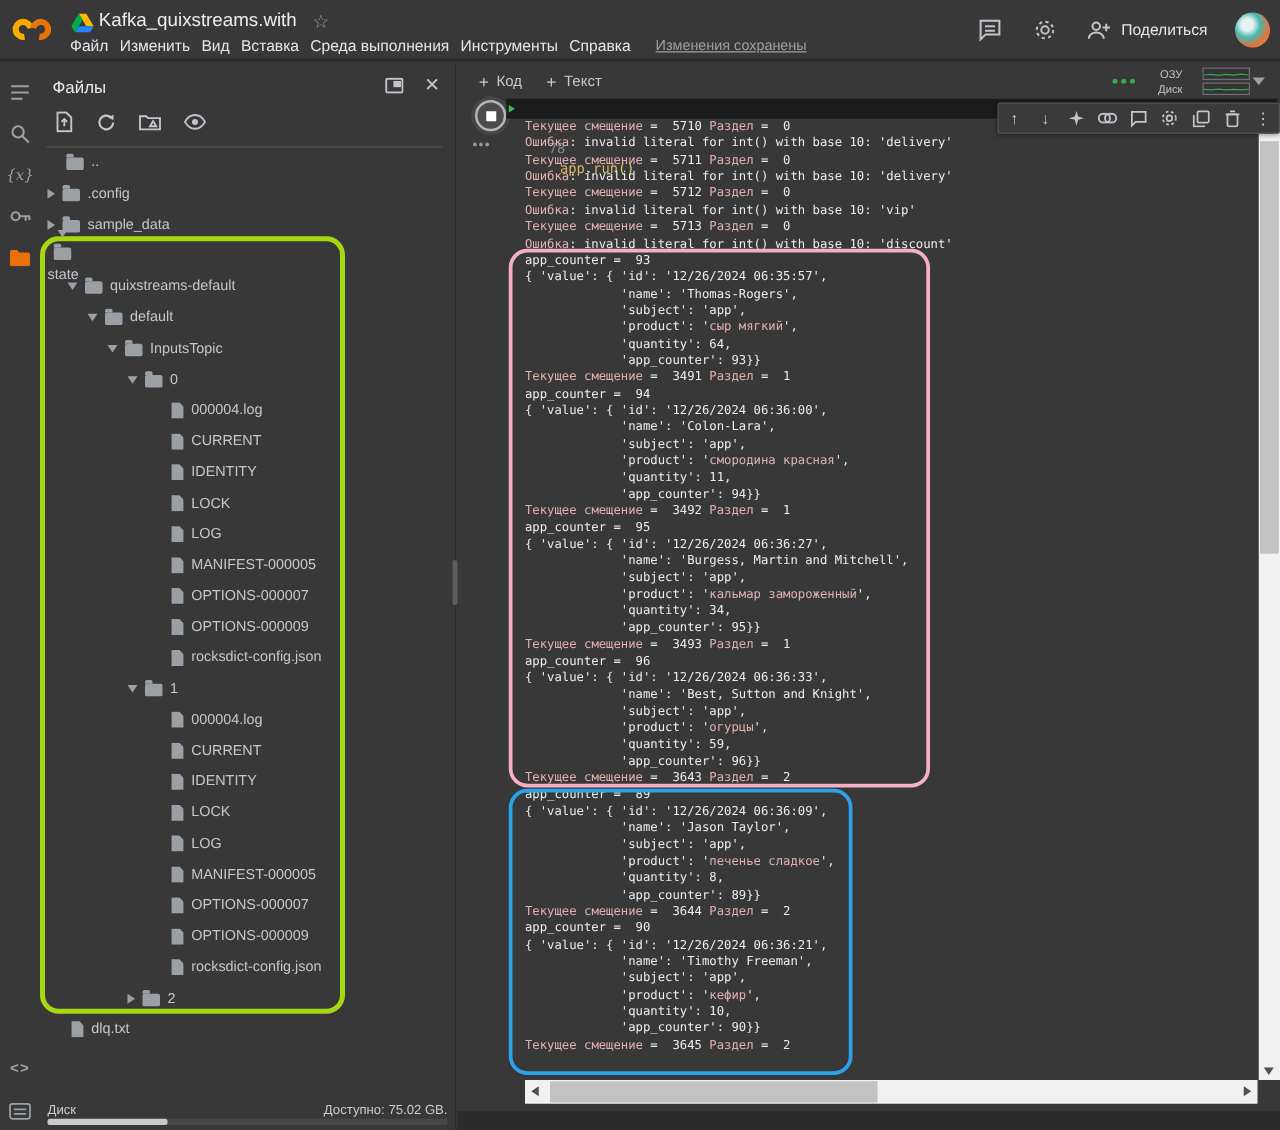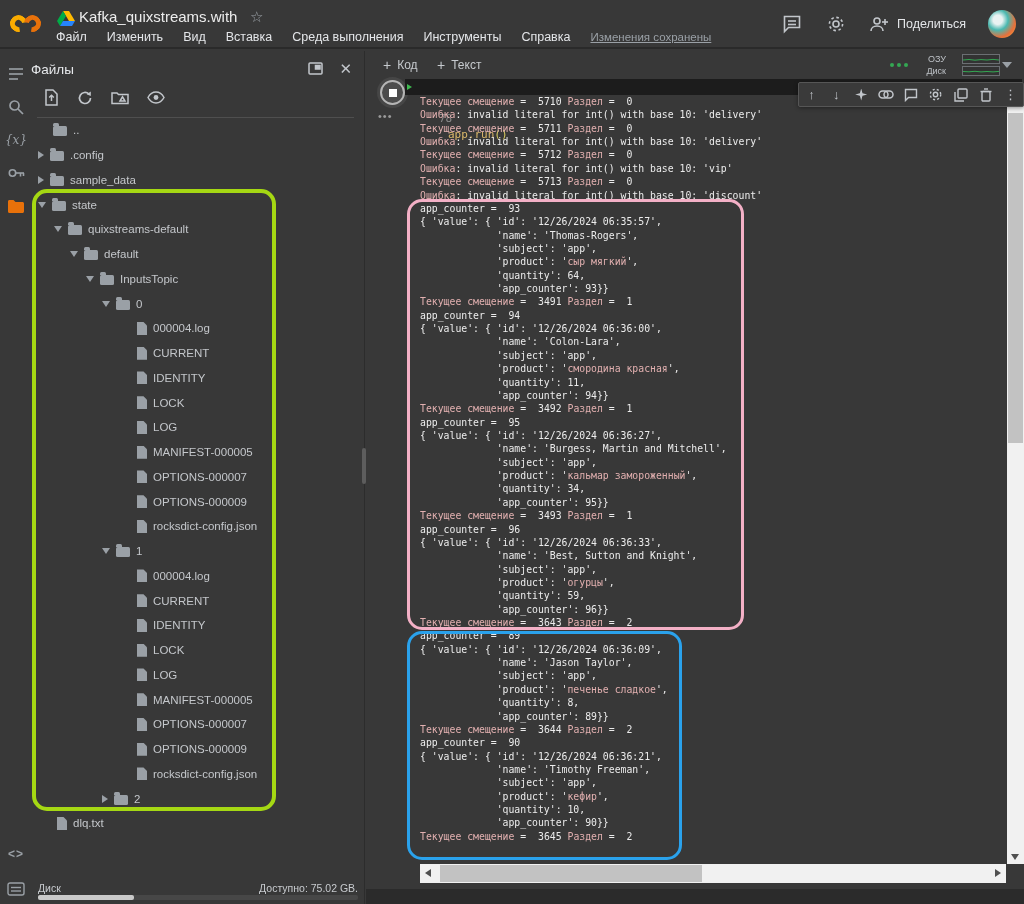--- a/index.html
+++ b/index.html
@@ -21,21 +21,21 @@
   .top-right{position:absolute;right:8px;top:10px;display:flex;align-items:center;gap:22px;}
   .tico{width:22px;height:22px;display:flex;align-items:center;justify-content:center;}
   .share{display:flex;align-items:center;gap:8px;font-size:12.5px;color:#e4e6e9;}
   .avatar{width:28px;height:28px;border-radius:50%;
      background:radial-gradient(circle at 35% 35%, #e9f2f2 18%, #49b8b0 40%, #e8703a 68%, #f3b73d 100%);}
   
   .rail{position:absolute;left:0;top:51px;width:30px;height:853px;}
   .rail .ric{position:absolute;left:7px;width:18px;height:18px;display:flex;align-items:center;justify-content:center;color:#9aa0a6;}
   
   .sidebar{position:absolute;left:30px;top:51px;width:334px;height:853px;}
-  .sb-head{position:absolute;left:1px;top:11px;font-size:13.5px;color:#e7e9ec;}
+  .sb-head{position:absolute;left:12px;top:11px;font-size:13.5px;color:#e7e9ec;}
   .sb-head-icons{position:absolute;right:12px;top:10px;display:flex;gap:16px;align-items:center;}
   .sb-tools{position:absolute;left:14px;top:38px;display:flex;gap:18px;align-items:center;}
   .sb-divider{position:absolute;left:7px;right:10px;top:66px;height:1px;background:#4f4f4f;}
   .tree{position:absolute;left:0;top:67px;width:330px;}
   .trow{position:relative;height:24.75px;display:flex;align-items:center;font-size:11.5px;color:#c4c7cb;}
   .tw{position:absolute;display:flex;align-items:center;gap:6px;white-space:nowrap;}
   .arrow-open{width:0;height:0;border-left:4.5px solid transparent;border-right:4.5px solid transparent;border-top:6px solid #9aa0a6;}
   .arrow-closed{width:0;height:0;border-top:4.5px solid transparent;border-bottom:4.5px solid transparent;border-left:6px solid #9aa0a6;}
   .arrow-none{width:9px;}
   .fold{position:relative;width:14px;height:10px;background:#9aa0a6;border-radius:1.5px;margin-top:2px;}
@@ -112,21 +112,21 @@
     <div class="drive-ic">
       <svg width="18" height="16" viewBox="0 0 18 16">
         <polygon points="6,1 12,1 18,11 12,11" fill="#ffba00"></polygon>
         <polygon points="6,1 0,11 3,16 9,6" fill="#00ac47"></polygon>
         <polygon points="3,16 15,16 18,11 6,11" fill="#2684fc"></polygon>
       </svg>
     </div>
     <div class="nbtitle">Kafka_quixstreams.with</div>
     <div class="star" style="left:250px;">☆</div>
     <div class="menubar">
-      <span id="menu-items" style="display:flex;gap:20px;">
+      <span id="menu-items" style="display:flex;gap:9px;">
           <span class="menu-item">Файл</span>
           <span class="menu-item">Изменить</span>
           <span class="menu-item">Вид</span>
           <span class="menu-item">Вставка</span>
           <span class="menu-item">Среда выполнения</span>
           <span class="menu-item">Инструменты</span>
           <span class="menu-item">Справка</span>
         </span>
       <span class="save-status">Изменения сохранены</span>
     </div>
@@ -250,21 +250,21 @@
           </span>
         </div>
         <div class="trow">
           <span class="tw" style="left: 8px;">
             <i class="arrow-closed"></i>
             <i class="fold"></i>
             <span>sample_data</span>
           </span>
         </div>
         <div class="trow">
-          <span class="tw" style="left: 8px;">
+          <span class="tw" style="left: 8px; flex-direction: column;">
             <i class="arrow-open"></i>
             <i class="fold"></i>
             <span>state</span>
           </span>
         </div>
         <div class="trow">
           <span class="tw" style="left: 24px;">
             <i class="arrow-open"></i>
             <i class="fold"></i>
             <span>quixstreams-default</span>

